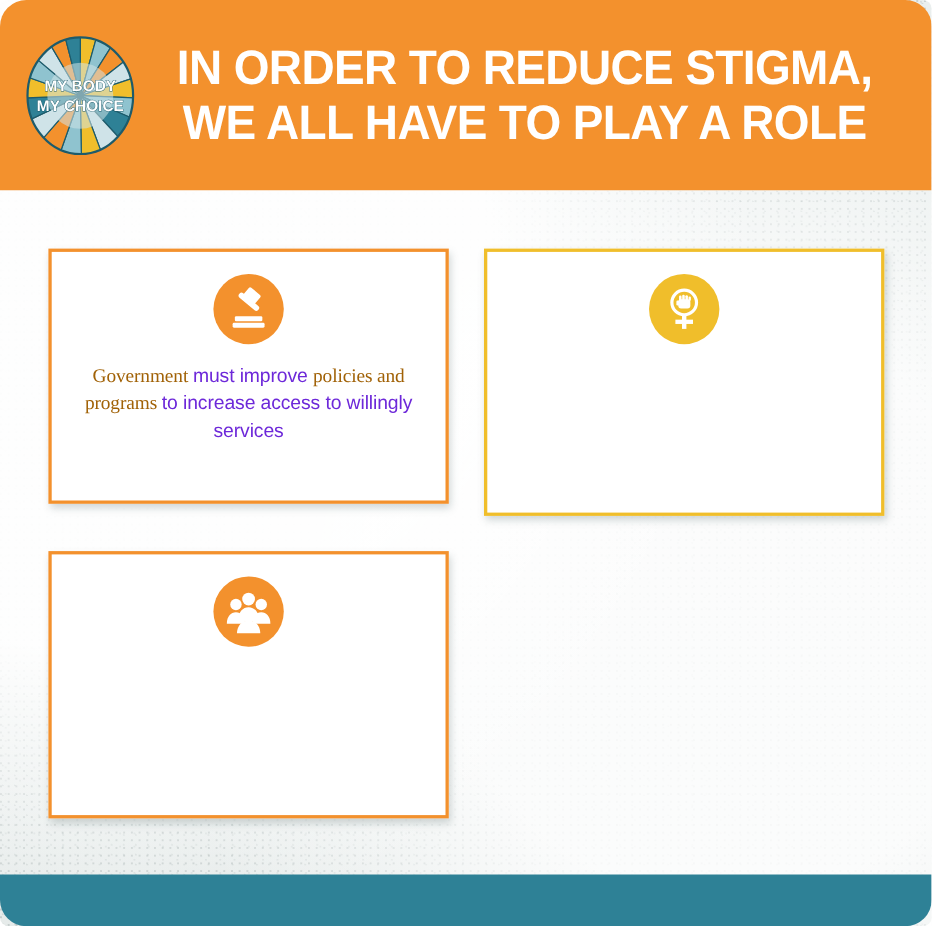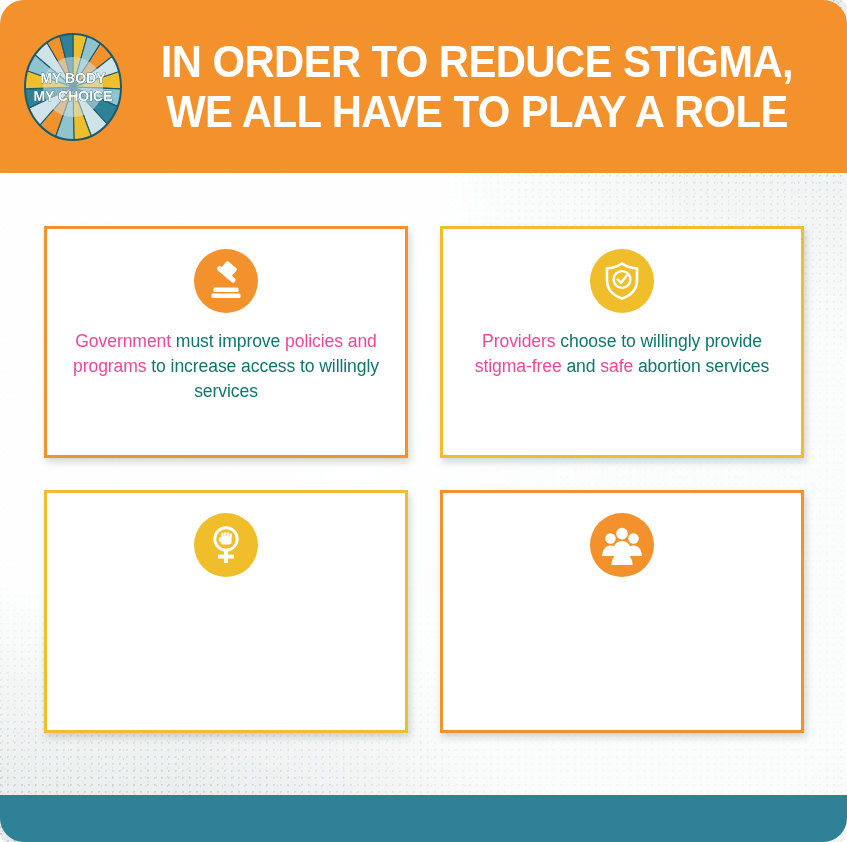--- a/index.html
+++ b/index.html
@@ -101,22 +101,22 @@
 
   .card-text {
     margin-top: 16px;
     width: 320px;
     text-align: center;
     font-size: 17.6px;
     line-height: 1.42;
     color: #3E7F8D;
     letter-spacing: -0.1px;
   }
-  .o { color: #ec4899; }
-  .t { color: #0f766e; }
+  .o { color: #a16207; font-family: Liberation Serif, serif; }
+  .t { color: #6d28d9; }
 
   
   .footer-bar {
     position: absolute;
     left: 0;
     bottom: 0;
     width: 847px;
     height: 47px;
     background: #2E8196;
     border-radius: 0 0 24px 24px;
@@ -183,30 +183,20 @@
             <rect x="16.5" y="2.5" width="13.5" height="9.5" rx="1.6" transform="rotate(40 23 7.5)"></rect>
             <rect x="9.2" y="10.5" width="22.5" height="5.2" rx="2.3" transform="rotate(40 20 13)"></rect>
             <rect x="7.5" y="26.5" width="25" height="4.6" rx="1.2"></rect>
             <rect x="5.5" y="32.5" width="29" height="4.4" rx="1.2"></rect>
           </g>
         </svg>
       </div>
       <div class="card-text"><span class="o">Government </span><span class="t">must improve </span><span class="o">policies and programs </span><span class="t">to increase access to willingly services</span></div>
     </div>
 
-    <div class="card gold">
-      <div class="icon-circle gold">
-        <svg width="40" height="40" viewBox="0 0 40 40">
-          <path d="M20 2.5 C25 6 30.5 7.2 35 7.2 L35 19 C35 28.5 28.5 34.6 20 37.5 C11.5 34.6 5 28.5 5 19 L5 7.2 C9.5 7.2 15 6 20 2.5 Z" fill="none" stroke="#ffffff" stroke-width="2.6" stroke-linejoin="round"></path>
-          <circle cx="20" cy="18.5" r="8.4" fill="none" stroke="#ffffff" stroke-width="2.4"></circle>
-          <path d="M15.9 18.7 L19 21.8 L24.6 14.8" fill="none" stroke="#ffffff" stroke-width="2.6" stroke-linecap="round" stroke-linejoin="round"></path>
-        </svg>
-      </div>
-      <div class="card-text"><span class="o">Providers </span><span class="t">choose to willingly provide </span><span class="o">stigma-free </span><span class="t">and </span><span class="o">safe </span><span class="t">abortion services</span></div>
-    </div>
 
     <div class="card gold tall">
       <div class="icon-circle gold">
         <svg width="40" height="40" viewBox="0 0 40 40">
           <circle cx="20" cy="14" r="11.2" fill="none" stroke="#ffffff" stroke-width="2.9"></circle>
           <rect x="18.0" y="25" width="4.0" height="13" fill="#ffffff"></rect>
           <rect x="12.0" y="29.6" width="16" height="3.9" fill="#ffffff"></rect>
           <g fill="#ffffff">
             <rect x="14.6" y="11.0" width="11" height="8.4" rx="2.6"></rect>
             <rect x="15.3" y="7.6" width="2.3" height="4.6" rx="1.1"></rect>

